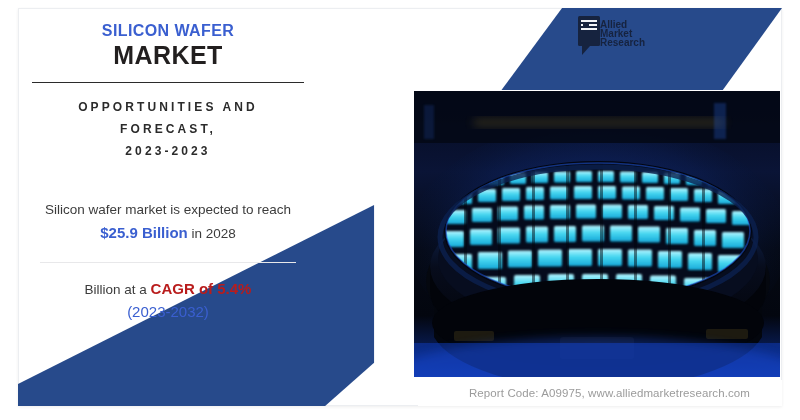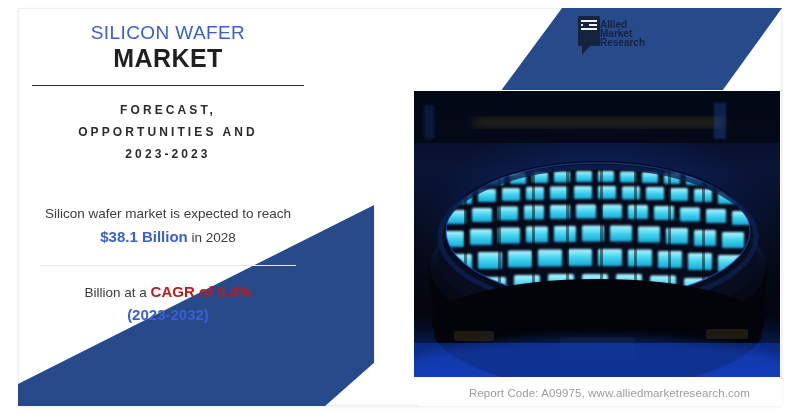--- a/index.html
+++ b/index.html
@@ -66,22 +66,22 @@
     z-index: 3;
     box-sizing: border-box;
     padding: 0;
   }
 
   .title-wrap {
     padding: 14px 22px 0 22px;
     text-align: center;
   }
   .title-line1 {
-    font-size: 19px;
-    font-weight: normal;
+    font-size: 16px;
+    font-weight: bold;
     color: #3a5fd0;
     letter-spacing: 0.4px;
     line-height: 1.12;
     white-space: nowrap;
   }
   .title-line2 {
     font-size: 25px;
     font-weight: bold;
     color: #221f1f;
     letter-spacing: 0.4px;
@@ -134,21 +134,21 @@
     color: #3c3c3c;
     line-height: 1.5;
   }
   .stat-block2 .hl {
     color: #b91c1c;
     font-weight: bold;
     font-size: 15px;
   }
   .stat-block2 .hl2 {
     color: #3a5fd0;
-    font-weight: bold;
+    font-weight: normal;
     font-size: 15px;
     display: block;
   }
 
   
   .logo {
     position: absolute;
     left: 576px;
     top: 14px;
     width: 84px;
@@ -207,27 +207,27 @@
   <div class="left-col">
 
     <div class="title-wrap">
       <div class="title-line1">SILICON WAFER</div>
       <div class="title-line2">MARKET</div>
     </div>
 
     <div class="title-rule"></div>
 
     <div class="subtitle">
+      <div>OPPORTUNITIES AND</div>
       <div>FORECAST,</div>
-      <div>OPPORTUNITIES AND</div>
       <div>2023-2023</div>
     </div>
 
     <div class="stat-block">
-      <span>Silicon wafer market is expected to reach </span><span class="hl">$38.1 Billion</span><span> in 2028</span>
+      <span>Silicon wafer market is expected to reach </span><span class="hl">$25.9 Billion</span><span> in 2028</span>
     </div>
 
     <div class="stat-divider"></div>
 
     <div class="stat-block2">
       <span>Billion at a </span><span class="hl">CAGR of 5.4%</span>
       <span class="hl2">(2023-2032)</span>
     </div>
 
   </div>

